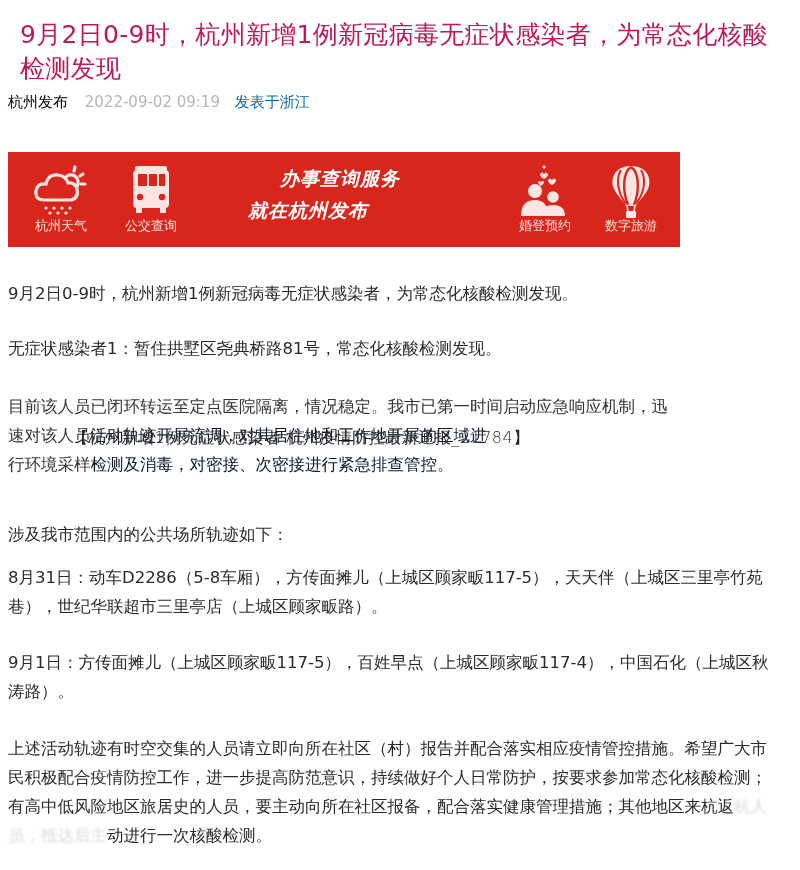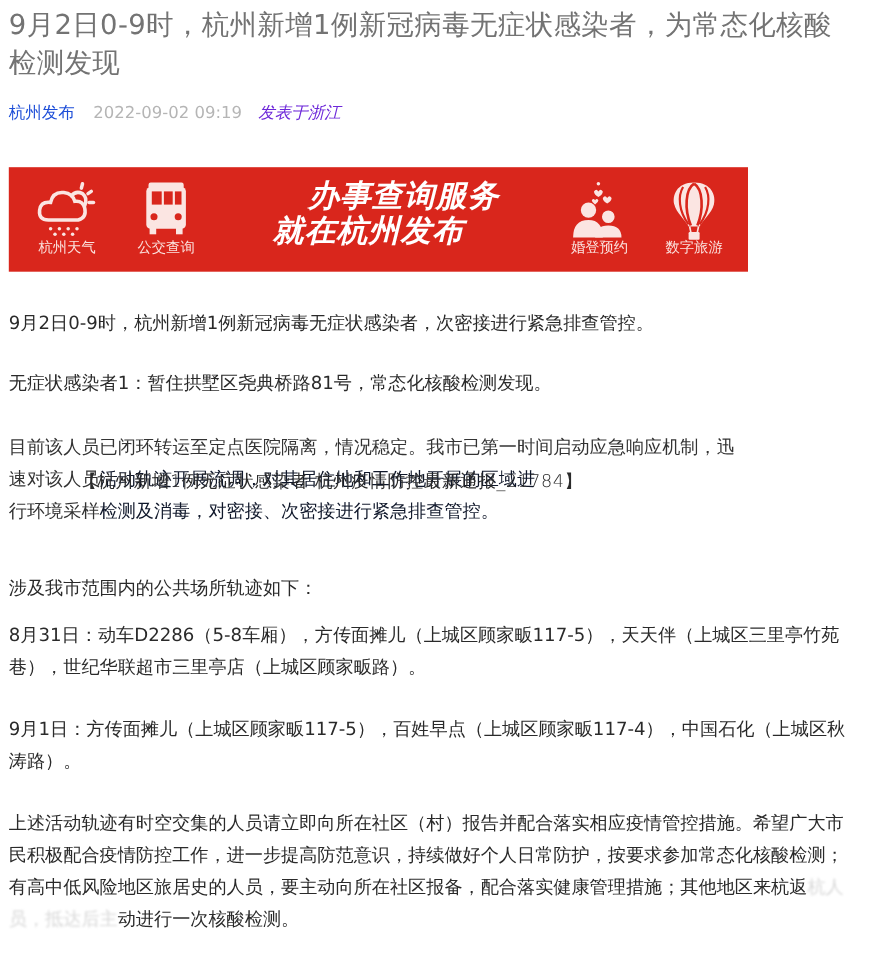--- a/index.html
+++ b/index.html
@@ -21,44 +21,43 @@
     top: 0;
     width: 800px;
   }
   .title {
     position: absolute;
     left: 8px;
     top: 6px;
     width: 770px;
     font-size: 25px;
     line-height: 34px;
-    color: #737373;
+    color: #be185d;
     font-weight: 400;
-    margin: 0;
+    margin: 12px;
     letter-spacing: 0.3px;
   }
   .meta {
     position: absolute;
     left: 8px;
     top: 92px;
     font-size: 15px;
     line-height: 20px;
     white-space: nowrap;
   }
   .meta .source {
-    color: #1d4ed8;
+    color: #000000;
     margin-right: 12px;
   }
   .meta .time {
     color: #b5b5b5;
     margin-right: 10px;
   }
   .meta .loc {
-    color: #6d28d9;
-    font-style: italic;
+    color: #0369a1;
   }
 
   .banner {
     position: absolute;
     left: 8px;
     top: 152px;
     width: 672px;
     height: 95px;
     background: #d9261c;
     overflow: hidden;
@@ -86,21 +85,21 @@
     left: 50%;
     transform: translateX(-50%);
     top: 12px;
   }
   .banner-slogan {
     position: absolute;
     left: 240px;
     top: 10px;
     width: 240px;
     color: #ffffff;
-    font-size: 28px;
+    font-size: 19px;
     font-weight: 700;
     line-height: 32px;
     font-style: italic;
     letter-spacing: 1px;
   }
   .banner-slogan .l1 { display: block; padding-left: 32px; }
   .banner-slogan .l2 { display: block; }
 
   .body-text {
     position: absolute;
@@ -228,21 +227,21 @@
           <path d="M3 52 Q3 36 17 36 Q30 36 30 52 Z"></path>
           <circle cx="35" cy="33" r="6.5"></circle>
           <path d="M23 52 Q23 41 35 41 Q47 41 47 52 Z"></path>
         </g>
         <circle cx="35" cy="33" r="6.5" fill="none" stroke="#d9261c" stroke-width="1.5"></circle>
       </svg>
       <span class="label">婚登预约</span>
     </div>
   </div>
 
-  <p class="body-text p1">9月2日0-9时，杭州新增1例新冠病毒无症状感染者，次密接进行紧急排查管控。</p>
+  <p class="body-text p1">9月2日0-9时，杭州新增1例新冠病毒无症状感染者，为常态化核酸检测发现。</p>
   <p class="body-text p2">无症状感染者1：暂住拱墅区尧典桥路81号，常态化核酸检测发现。</p>
 
   <p class="body-text p3">
     <span>目前该人员已闭环转运至定点医院隔离，情况稳定。我市已第一时间启动应急响应机制，迅</span><br>
     <span>速对该人员</span><span class="faded">活动轨迹开展流调，对其居住地和工作地开展的区域进</span><br>
     <span>行环境采样</span><span class="faded">检测及消毒，对密接、次密接进行紧急排查管控。</span>
   </p>
 
   <p class="body-text p4">涉及我市范围内的公共场所轨迹如下：</p>
   <p class="body-text p5">8月31日：动车D2286（5-8车厢），方传面摊儿（上城区顾家畈117-5），天天伴（上城区三里亭竹苑巷），世纪华联超市三里亭店（上城区顾家畈路）。</p>

